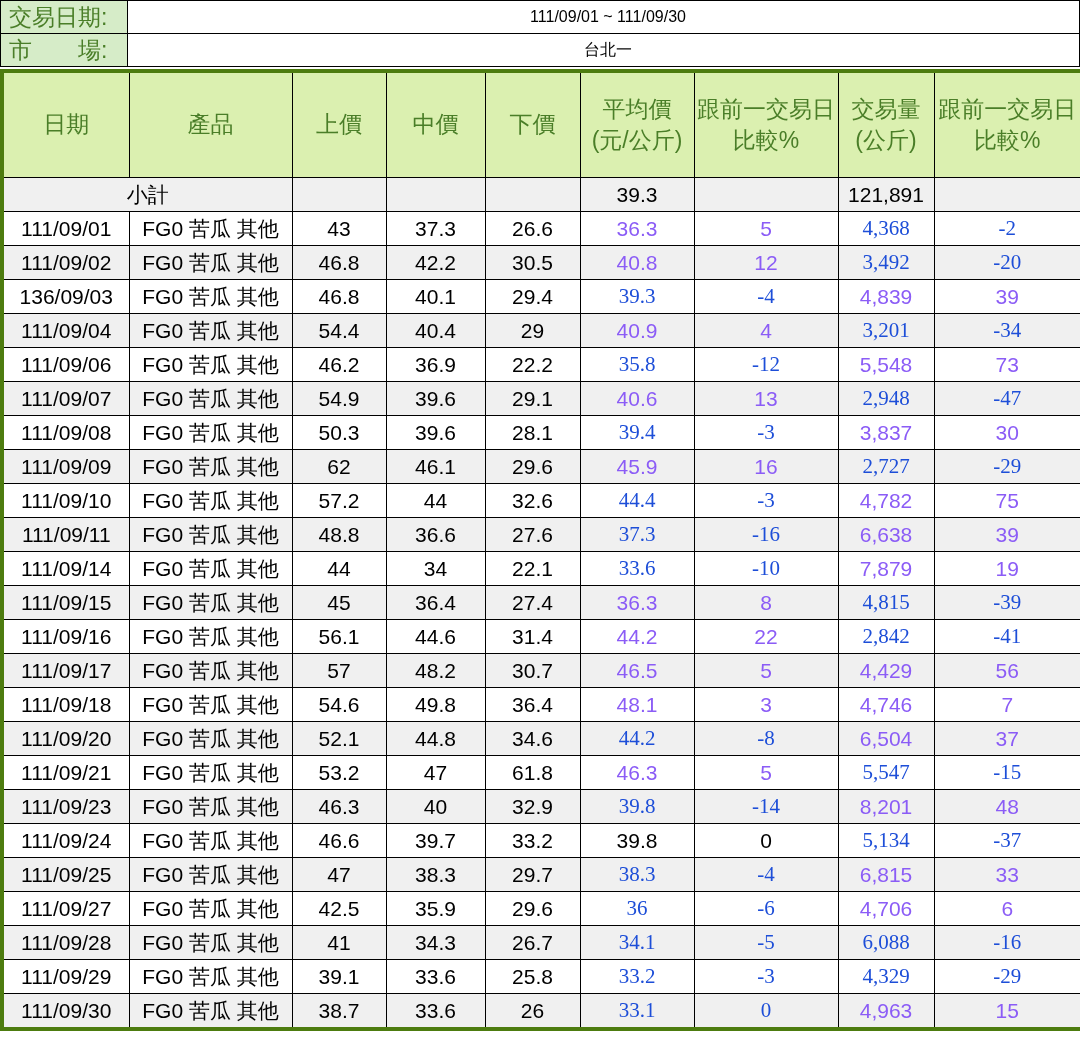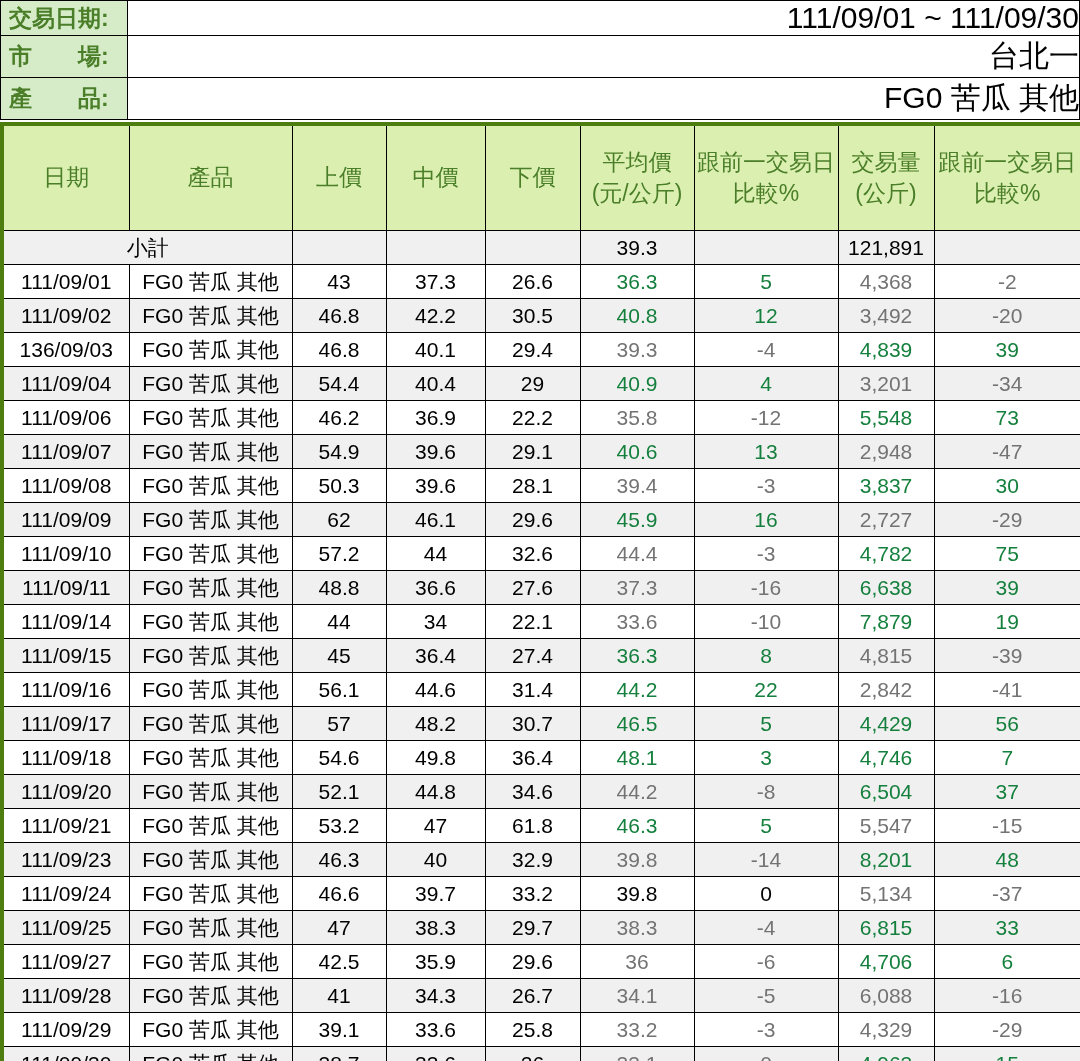--- a/index.html
+++ b/index.html
@@ -8,65 +8,61 @@
     font-family:"Liberation Sans","DejaVu Sans",sans-serif;
     color:#000;
   }
   table{border-collapse:collapse;table-layout:fixed;width:1080px;}
   td,th{border:1px solid #000;overflow:hidden;white-space:nowrap;}
 
   
   .info-table{border:1px solid #000;}
   .info-table .c-label{width:127px;}
   .info-table th{
-    background:#d6ecc8;color:#4a7e28;font-weight:bold;font-size:23px;
+    background:#d6ecc8;color:#4a7e28;font-weight:normal;font-size:23px;
     text-align:left;padding:0 12px 0 8px;height:32px;
   }
   .info-table td{
-    background:#fff;font-size:30px;text-align:right;padding:0 0 0 9px;height:32px;
+    background:#fff;font-size:16px;text-align:center;padding:0 0 0 9px;height:32px;
   }
 
   
   .main-table{margin-top:2px;border:4px solid #4d7c0f;}
   .main-table thead th{
     background:#dbf0b0;color:#4a7e28;font-weight:normal;font-size:23px;
     height:104px;text-align:center;vertical-align:middle;line-height:1.35;
     padding:0;
   }
   .main-table thead th div:empty{display:none;}
   .main-table tbody td{
     font-size:21px;text-align:center;height:33px;padding:0 2px;
     background:#fff;
   }
   tr.subtotal td{background:#f0f0f0;margin-left:41px;}
   tr.shade td{background:#f0f0f0;}
-  .t-up{color:#15803d;}
-  .t-down{color:#737373;}
+  .t-up{color:#8b5cf6;}
+  .t-down{color:#1d4ed8;font-family:Liberation Serif, serif;}
   .t-flat{color:#000000;}
 </style>
 </head>
 <body>
 
 <table class="info-table">
   <colgroup>
       <col class="c-label">
       <col>
     </colgroup>
   <tbody>
       <tr>
     <th>交易日期:</th>
     <td>111/09/01 ~ 111/09/30</td>
   </tr>
   <tr>
     <th>市　　場:</th>
     <td>台北一</td>
-  </tr>
-  <tr>
-    <th>產　　品:</th>
-    <td>FG0 苦瓜 其他</td>
   </tr>
 </tbody>
   </table>
 
 <table class="main-table">
   <colgroup>
     <col style="width:127px">
       <col style="width:163px">
       <col style="width:94px">
     <col style="width:99px">

